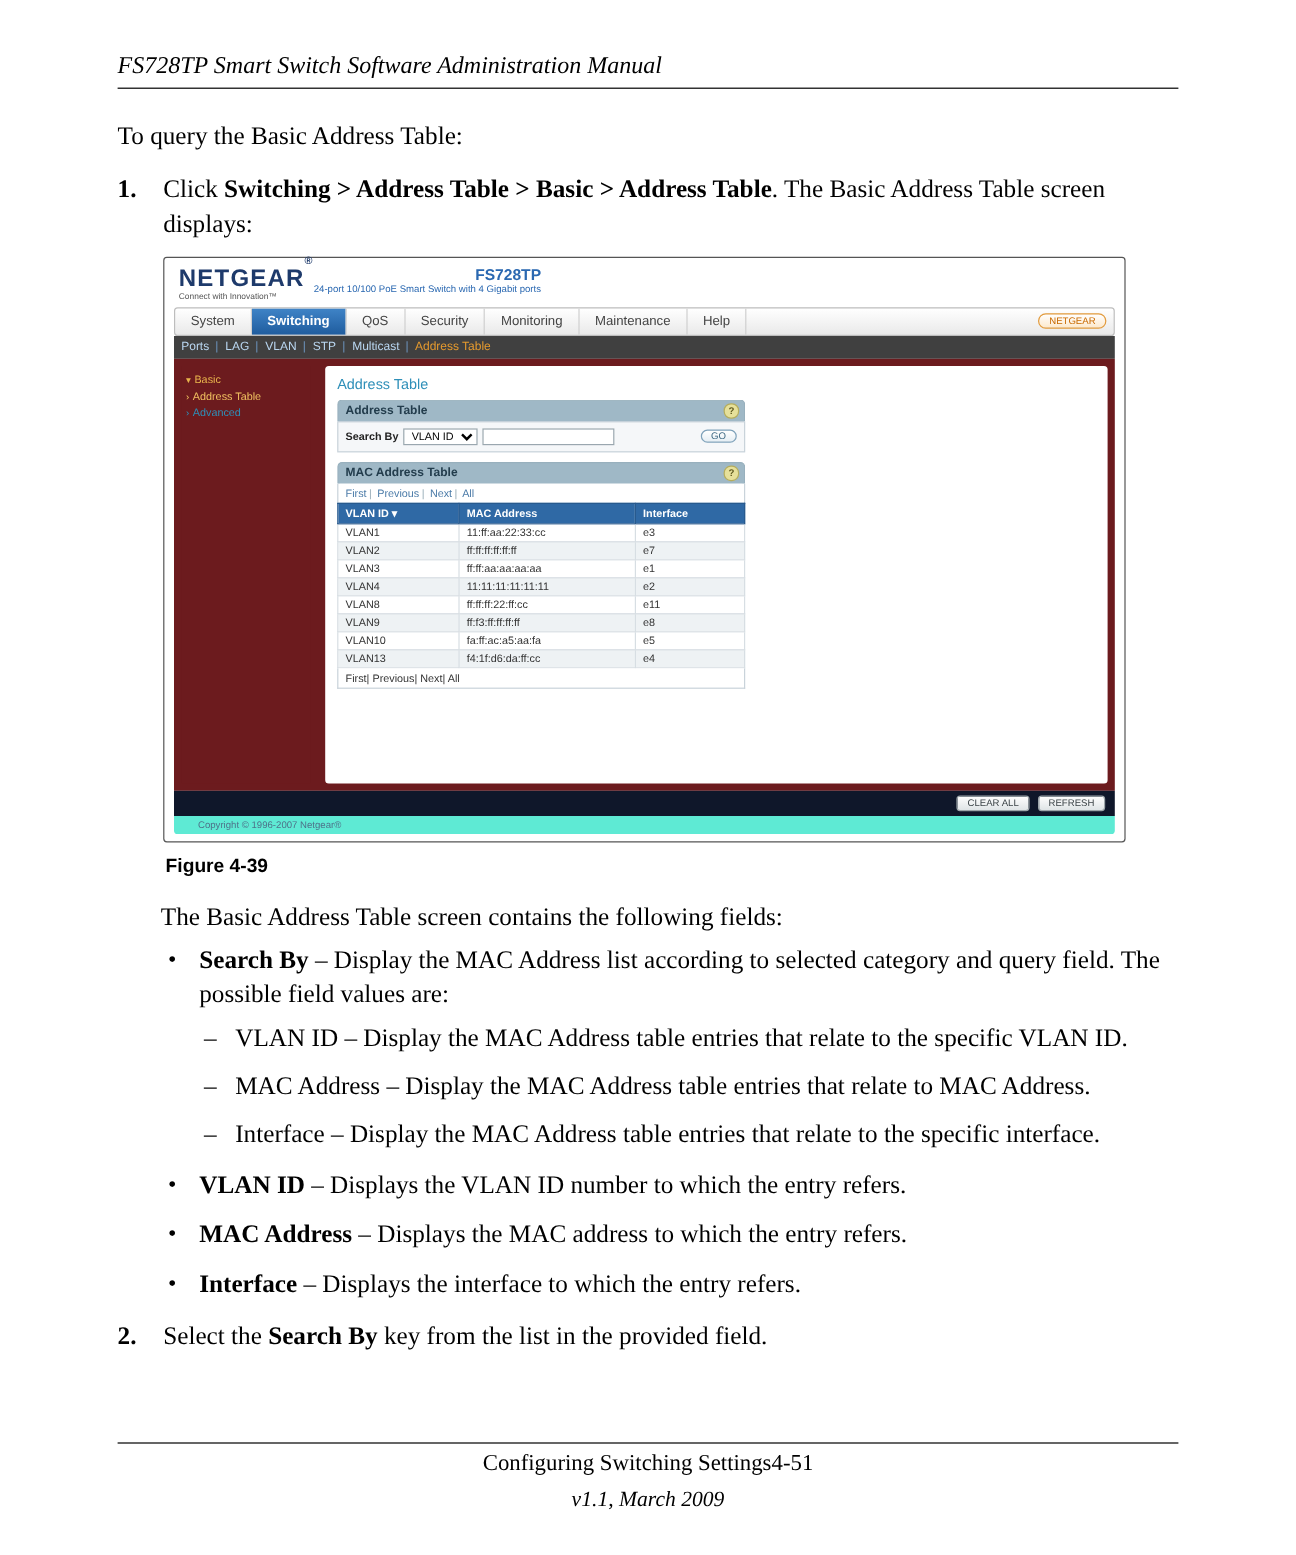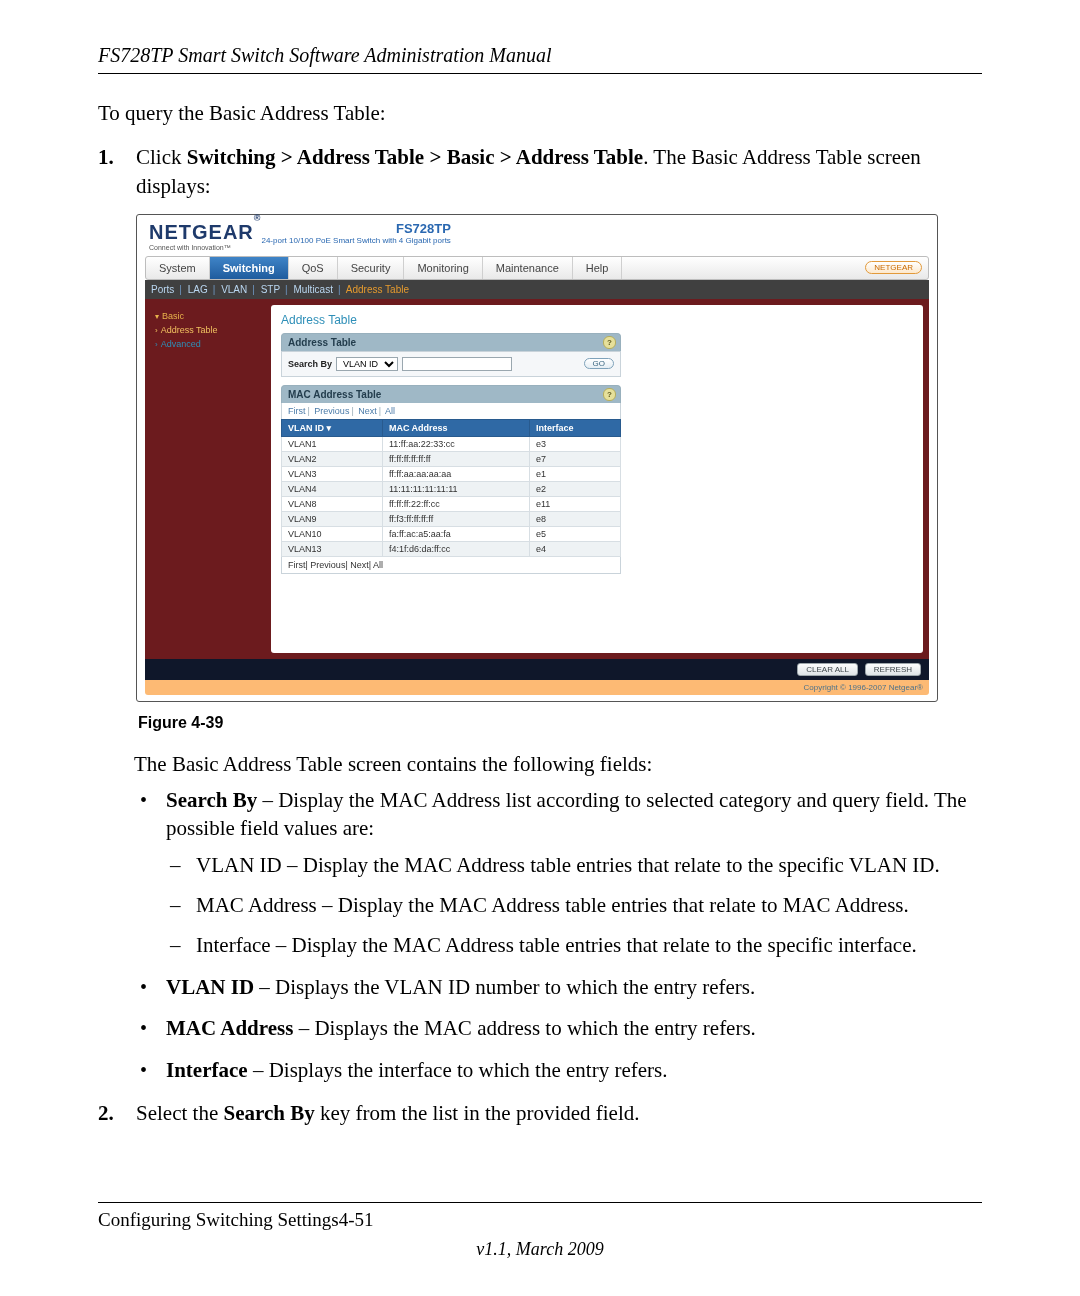--- a/index.html
+++ b/index.html
@@ -144,46 +144,45 @@
     background: #0f172a;
     padding: 4px 8px;
     text-align: right;
   }
   .grey-pill {
     display: inline-block; border: 1px solid #9da6aa; border-radius: 3px;
     background: linear-gradient(#fdfdfd,#dfe4e6); padding: 1px 8px; font-size: 8px; color: #3d4549;
     margin-left: 4px;
   }
   .copy-strip {
-    background: #fdba74;
-    padding: 3px 6px;
+    background: #5eead4;
+    padding: 3px 20px;
     font-size: 8px;
     color: #4e728a;
     border-radius: 0 0 3px 3px;
-    text-align: right;
   }
   figcaption.fcap {
     font-family: Arial, Helvetica, sans-serif;
     font-weight: bold;
     font-size: 16px;
     margin: 12px 0 0 2px;
   }
   .fields-para { margin: 20px 0 10px 36px; }
   ul.lvl1 { list-style: none; margin: 0 0 0 36px; padding: 0; }
   ul.lvl1 > li { position: relative; padding-left: 32px; margin: 0 0 14px 0; line-height: 1.32; }
   ul.lvl1 > li::before { content: "•"; position: absolute; left: 6px; top: 0; font-size: 20px; }
   ul.lvl2 { list-style: none; margin: 10px 0 0 0; padding: 0; }
   ul.lvl2 > li { position: relative; padding-left: 30px; margin: 0 0 12px 0; }
   ul.lvl2 > li::before { content: "–"; position: absolute; left: 4px; top: 0; }
   .footer {
     position: absolute;
     left: 98px; right: 98px; bottom: 36px;
   }
   .footer hr { border: none; border-top: 1px solid #000; margin: 0 0 6px 0; }
-  .footer-row { display: flex; justify-content: flex-start; font-size: 19px; }
+  .footer-row { display: flex; justify-content: center; font-size: 19px; }
   .version { text-align: center; font-style: italic; font-size: 18px; margin-top: 8px; }
 </style>
 </head>
 <body>
 
 <div class="running-head">FS728TP Smart Switch Software Administration Manual</div>
 <hr class="rule">
 
 <p class="lead">To query the Basic Address Table:</p>
 

